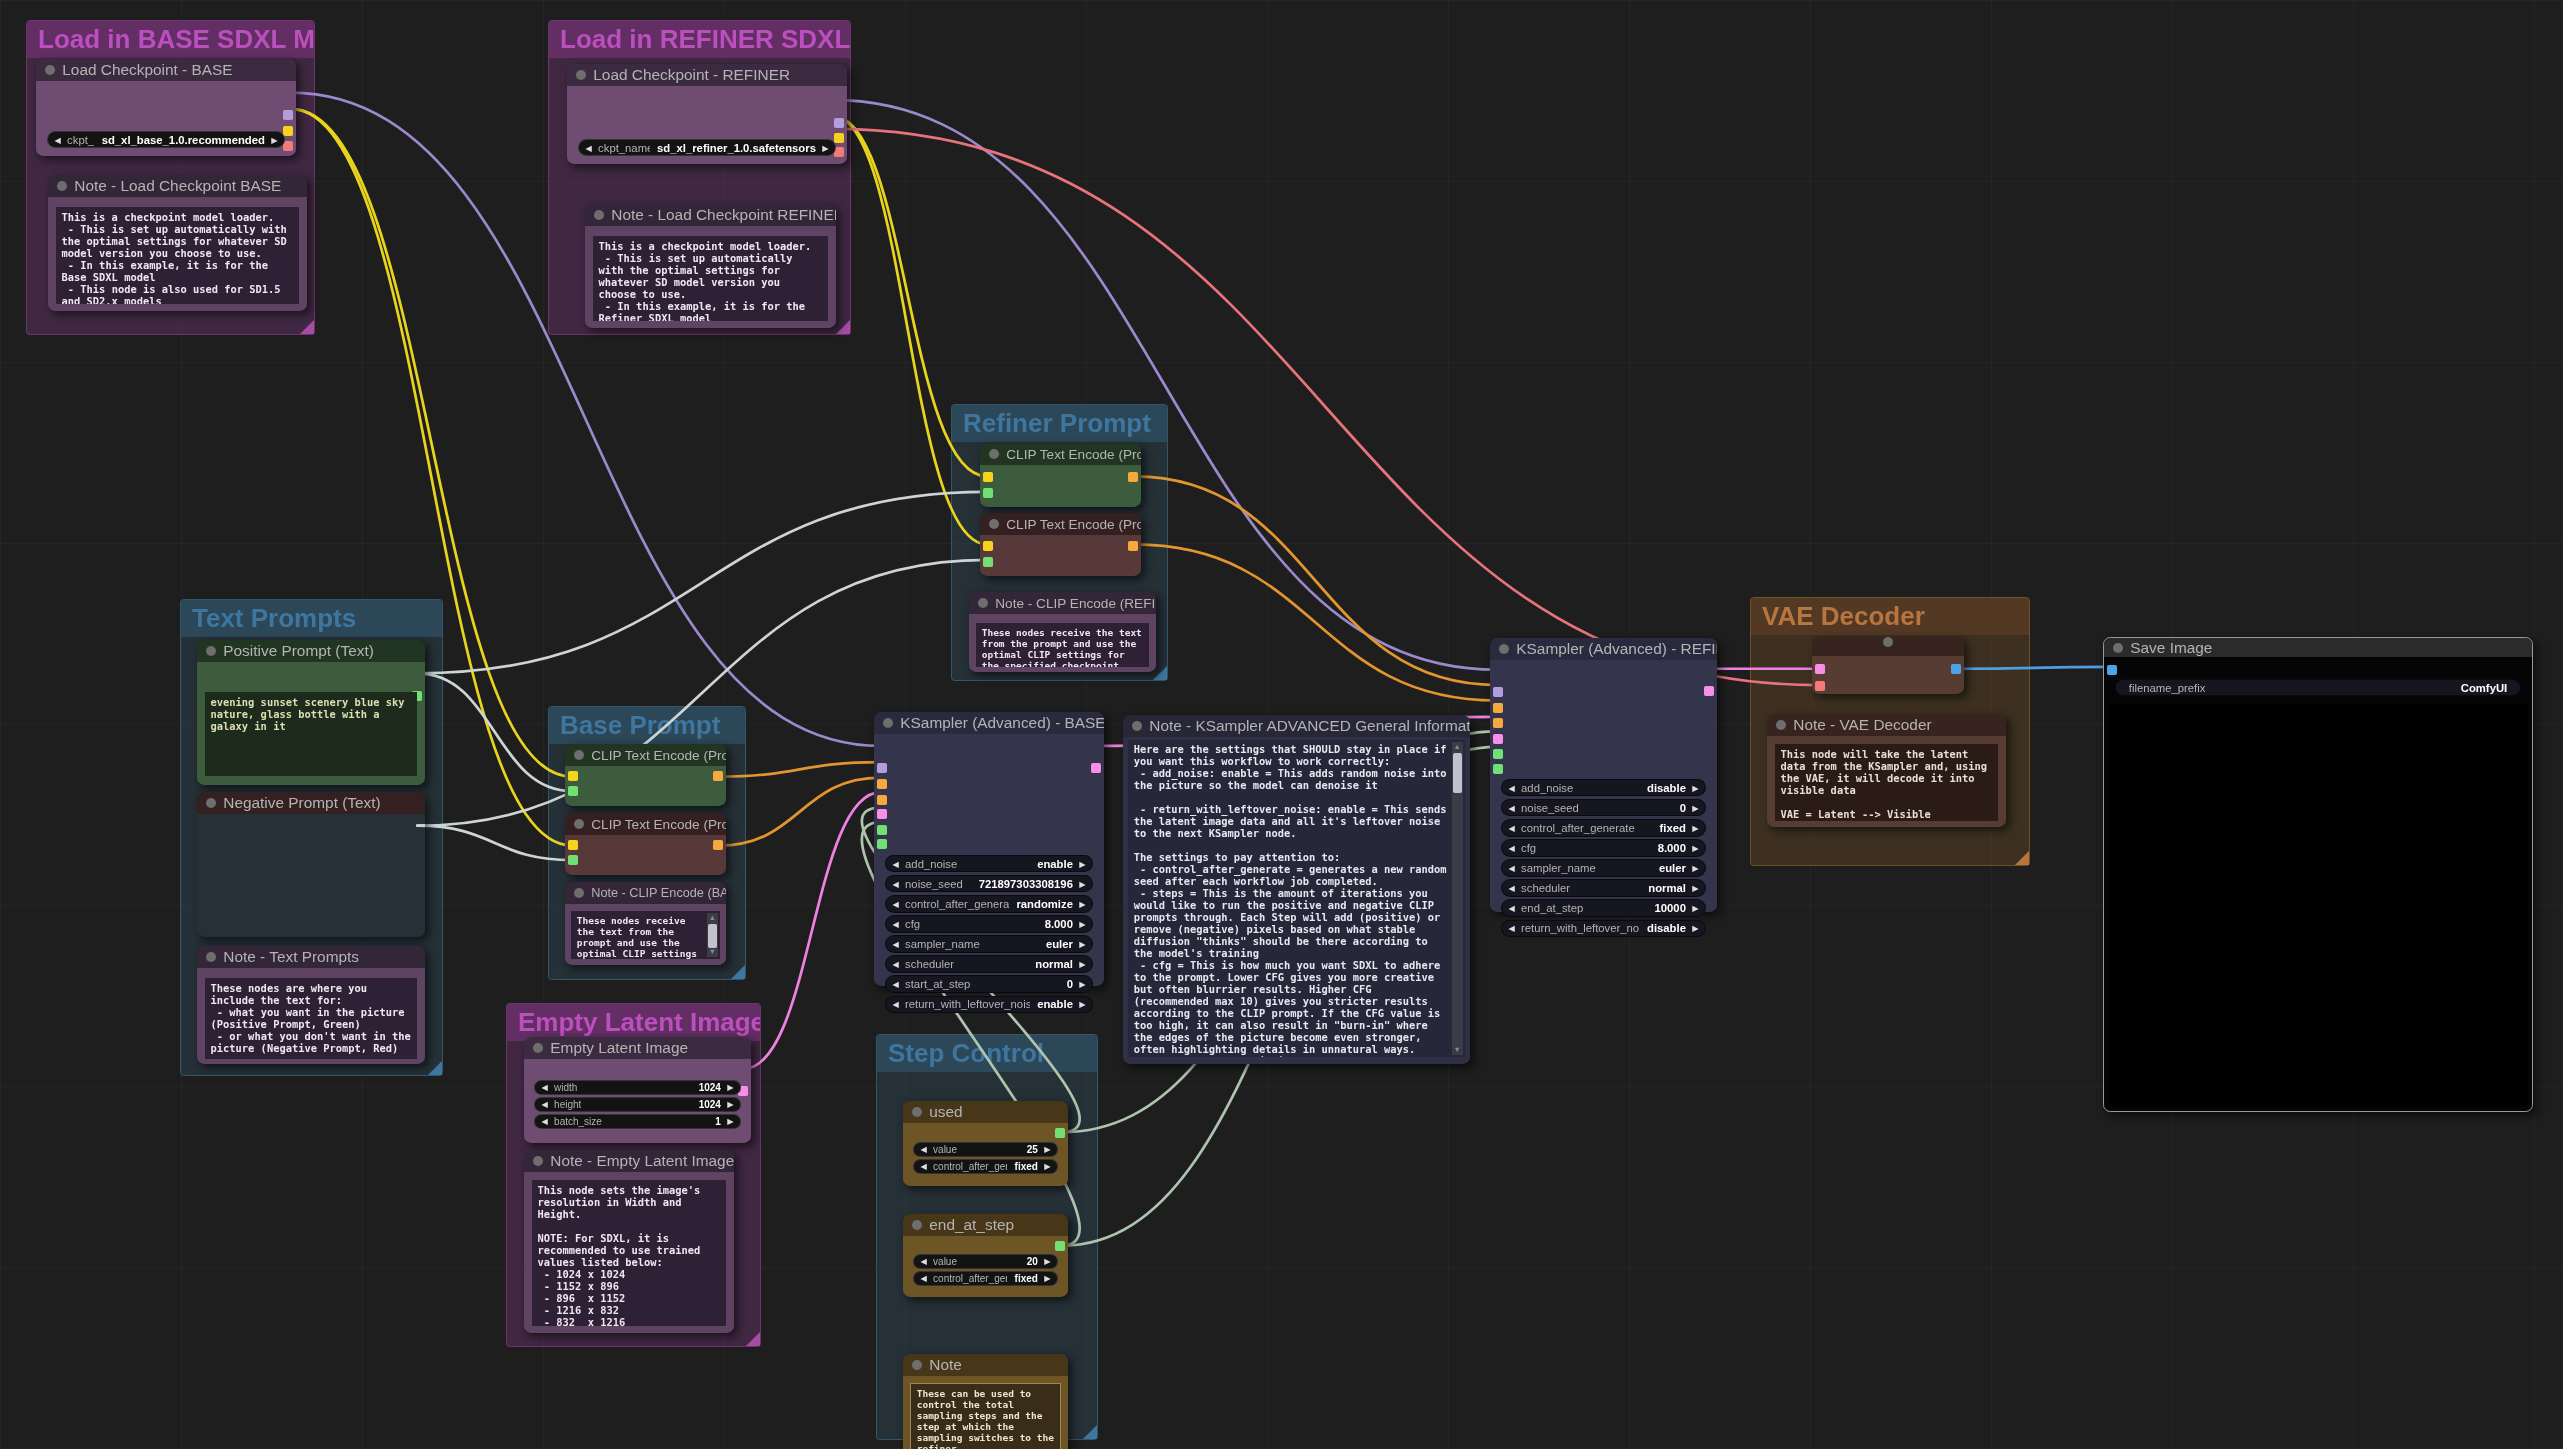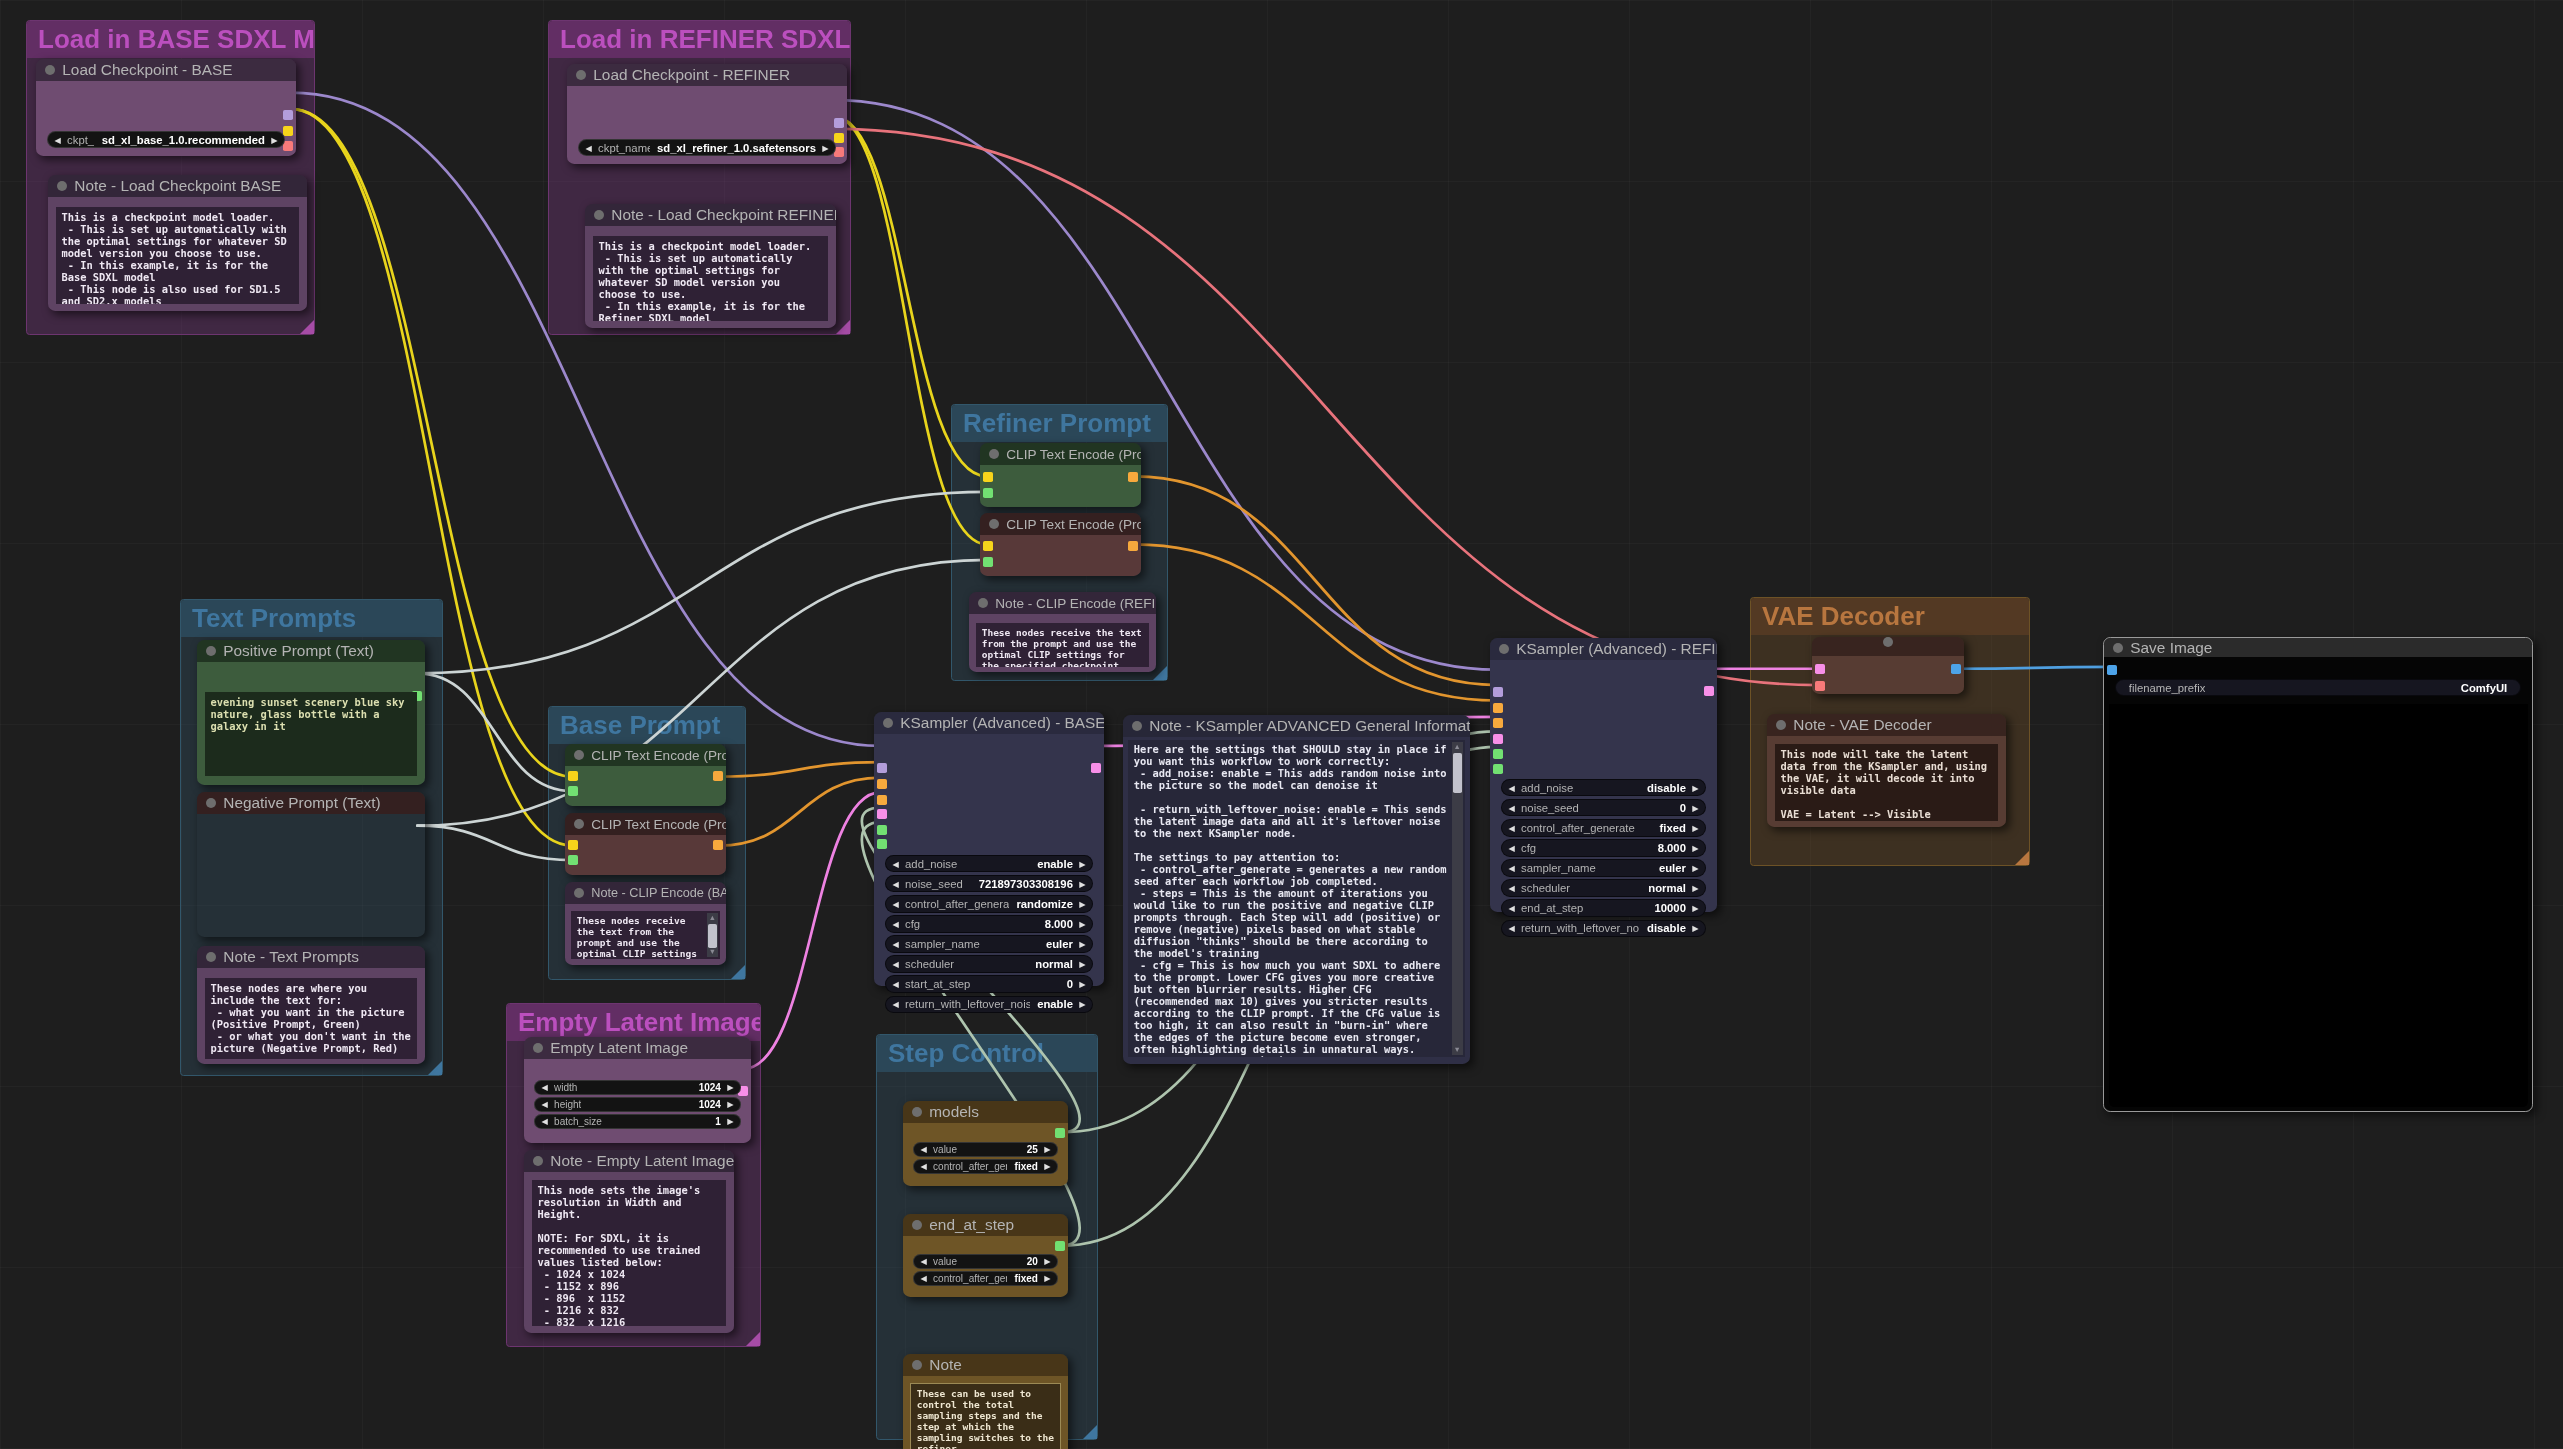--- a/index.html
+++ b/index.html
@@ -507,21 +507,21 @@
             <span class="wvalue">disable</span>
             <span class="warr2">▶</span>
           </div>
         </div>
     </div>
   </div>
 
   <div class="node n-brown" style="left:903px;top:1101px;width:165px;height:85px;">
     <div class="ntitle">
         <span class="dot"></span>
-        <span>models</span>
+        <span>used</span>
       </div>
     <div class="nbody">
       <span class="slot out" style="top: 5.4px; background: rgb(114, 224, 114);"></span>
       <div class="widgets lightpill smallw" style="margin-top:19px;">
           <div class="widget">
             <span class="warr">◀</span>
             <span class="wlabel">value</span>
             <span class="wvalue">25</span>
             <span class="warr2">▶</span>
           </div>

